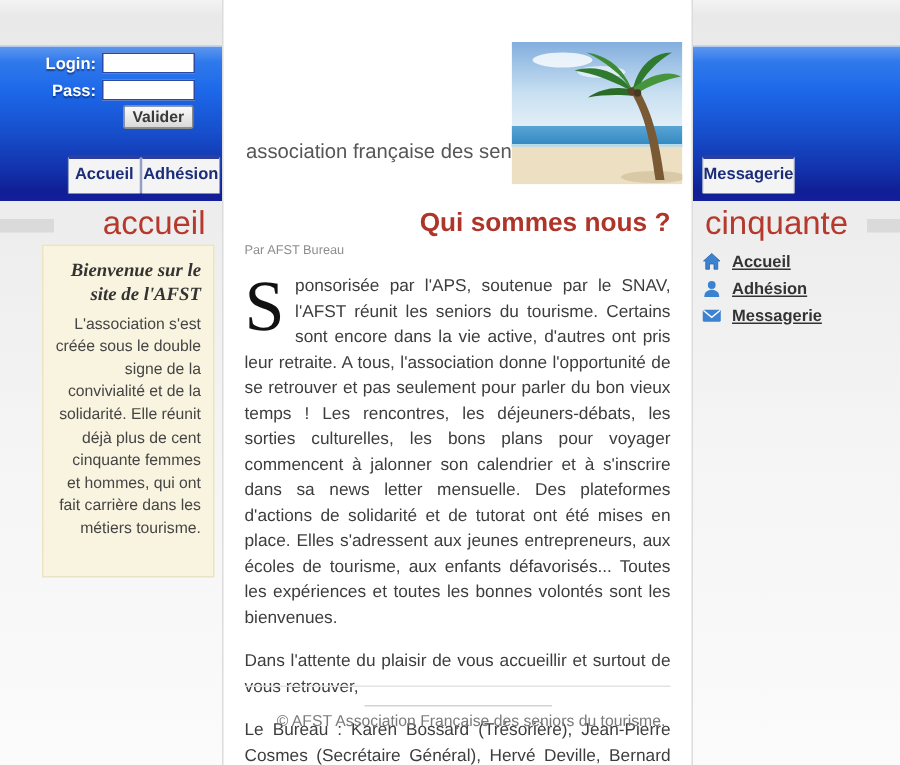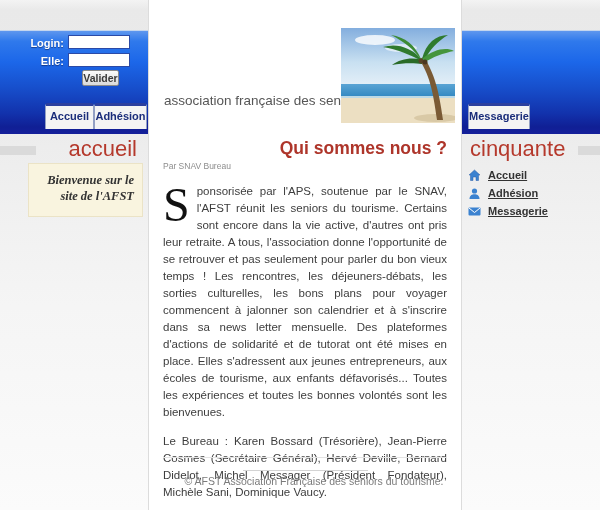--- a/index.html
+++ b/index.html
@@ -16,21 +16,21 @@
                   font-variant:small-caps; letter-spacing:.4px;margin-top:20px; }
   .blue-panel { position:absolute; top:30px; height:104px; border-top:1px solid #c4d6ee;
       background:linear-gradient(180deg,#5e97ee 0%,#2f79ec 10%,#1c67e9 30%,#174fcc 55%,#1232ac 80%,#101f95 93%,#141f9a 100%); }
   .blue-left  { left:0; width:148px; }
   .blue-right { left:462px; width:138px; }
 
   .login-label { position:absolute; width:64px; text-align:right; color:#fff; font-weight:bold;
                  font-size:11px; text-shadow:0 1px 1px rgba(0,0,30,.45); }
   .login-input { position:absolute; left:68px; width:62px; height:14px; border:1px solid #2b4aa6;
                  background:#fff; font-size:10px; padding:0 2px; }
-  .valider-btn { position:absolute; left:82px; top:39px; width:37px; height:16px;
+  .valider-btn { position:absolute; left:82px; top:39px; width:47px; height:16px;
                  background:linear-gradient(180deg,#fbfbfb,#d9d9d9); border:1px solid #8a8a8a;
                  border-radius:2px; font-size:10.5px; font-weight:bold; color:#3a3a3a; cursor:pointer;
                  font-family:"Liberation Sans",sans-serif; line-height:13px; text-align:center; }
 
   
   .tab { position:absolute; top:103px; height:26px; background:#f4f4f4;
          border:1px solid #93a0c4; border-bottom:none; border-top:3px solid #2b3f9f;
          border-radius:3px 3px 0 0; font-size:11px; font-weight:bold; color:#1b2d7a;
          text-align:center; line-height:21px; cursor:pointer; }
   .tab-accueil    { left:45px;  width:49px; }
@@ -51,21 +51,21 @@
 
   
   .side-heading { position:absolute; font-size:22px; color:#b5392c; }
   .accueil-heading { left:0; top:136px; width:137px; text-align:right; }
   .nav-heading     { left:470px; top:136px; }
   .heading-bar { position:absolute; height:9px; background:#dadada; }
   .bar-left  { left:0; top:146px; width:36px; }
   .bar-right { left:578px; top:146px; width:22px; }
 
   
-  .welcome-box { position:absolute; left:28px; top:163px; width:115px; padding:8px 8px 7px;
+  .welcome-box { position:absolute; left:28px; top:163px; width:115px; padding:8px 8px 23px;
                  background:#f9f4df; border:1px solid #ebe3c6; }
   .welcome-title { font-family:"Liberation Serif", serif; font-style:italic; font-weight:bold;
                    font-size:12.5px; color:#333; text-align:right; line-height:1.3; margin-bottom:4px; }
   .welcome-body  { font-size:10.5px; color:#454545; text-align:right; line-height:1.45; }
 
   
   .nav-list { position:absolute; left:468px; top:168px; }
   .nav-item { display:flex; align-items:center; gap:7px; margin-bottom:5px; cursor:pointer; }
   .nav-item .lbl { font-size:11px; font-weight:bold; color:#333; text-decoration:underline; }
   .nav-icon { width:13px; height:13px; display:inline-block; }
@@ -89,21 +89,21 @@
 
 <div id="page">
 
   <div class="center-col"></div>
 
   <div class="auth-heading">s'authentifier</div>
 
   <div class="blue-panel blue-left">
     <span class="login-label" style="top:6px;">Login:</span>
     <input class="login-input" style="top: 4px;" type="text" value="">
-    <span class="login-label" style="top:24px;">Elle:</span>
+    <span class="login-label" style="top:24px;">Pass:</span>
     <input class="login-input" style="top: 22px;" type="password" value="">
     <button class="valider-btn">Valider</button>
   </div>
 
   <div class="blue-panel blue-right"></div>
 
   <div class="tab tab-accueil">Accueil</div>
   <div class="tab tab-adhesion">Adhésion</div>
   <div class="tab tab-messagerie">Messagerie</div>
 
@@ -137,26 +137,28 @@
       <path d="M81 32 C71 29 59 31 51 37 C61 35 73 35 81 36 Z" fill="#2a6b28"></path>
       <circle cx="80" cy="33" r="2.5" fill="#5a4326"></circle>
         <circle cx="84" cy="34" r="2.5" fill="#4a3720"></circle>
     </svg>
   </div>
 
   <div class="side-heading accueil-heading">accueil</div>
   <div class="heading-bar bar-left"></div>
   <div class="welcome-box">
     <div class="welcome-title">Bienvenue sur le site de l'AFST</div>
+    <div class="welcome-body">L'association s'est créée sous le double signe de la convivialité et de la solidarité. Elle réunit déjà plus de cent cinquante femmes et hommes, qui ont fait carrière dans les métiers tourisme.</div>
   </div>
 
   <div class="main">
     <h1>Qui sommes nous ?</h1>
-    <div class="byline">Par SNAV Bureau</div>
+    <div class="byline">Par AFST Bureau</div>
     <p><span class="dropcap">S</span><span>ponsorisée par l'APS, soutenue par le SNAV, l'AFST réunit les seniors du tourisme. Certains sont encore dans la vie active, d'autres ont pris leur retraite. A tous, l'association donne l'opportunité de se retrouver et pas seulement pour parler du bon vieux temps ! Les rencontres, les déjeuners-débats, les sorties culturelles, les bons plans pour voyager commencent à jalonner son calendrier et à s'inscrire dans sa news letter mensuelle. Des plateformes d'actions de solidarité et de tutorat ont été mises en place. Elles s'adressent aux jeunes entrepreneurs, aux écoles de tourisme, aux enfants défavorisés... Toutes les expériences et toutes les bonnes volontés sont les bienvenues.</span></p>
+    <p>Dans l'attente du plaisir de vous accueillir et surtout de vous retrouver,</p>
     <p>Le Bureau : Karen Bossard (Trésorière), Jean-Pierre Cosmes (Secrétaire Général), Hervé Deville, Bernard Didelot, Michel Messager (Président Fondateur), Michèle Sani, Dominique Vaucy.</p>
 
   </div>
 
   <div class="side-heading nav-heading">cinquante</div>
   <div class="heading-bar bar-right"></div>
   <div class="nav-list">
     <div class="nav-item">
       <span class="nav-icon">
         <svg width="13" height="13" viewBox="0 0 13 13">

